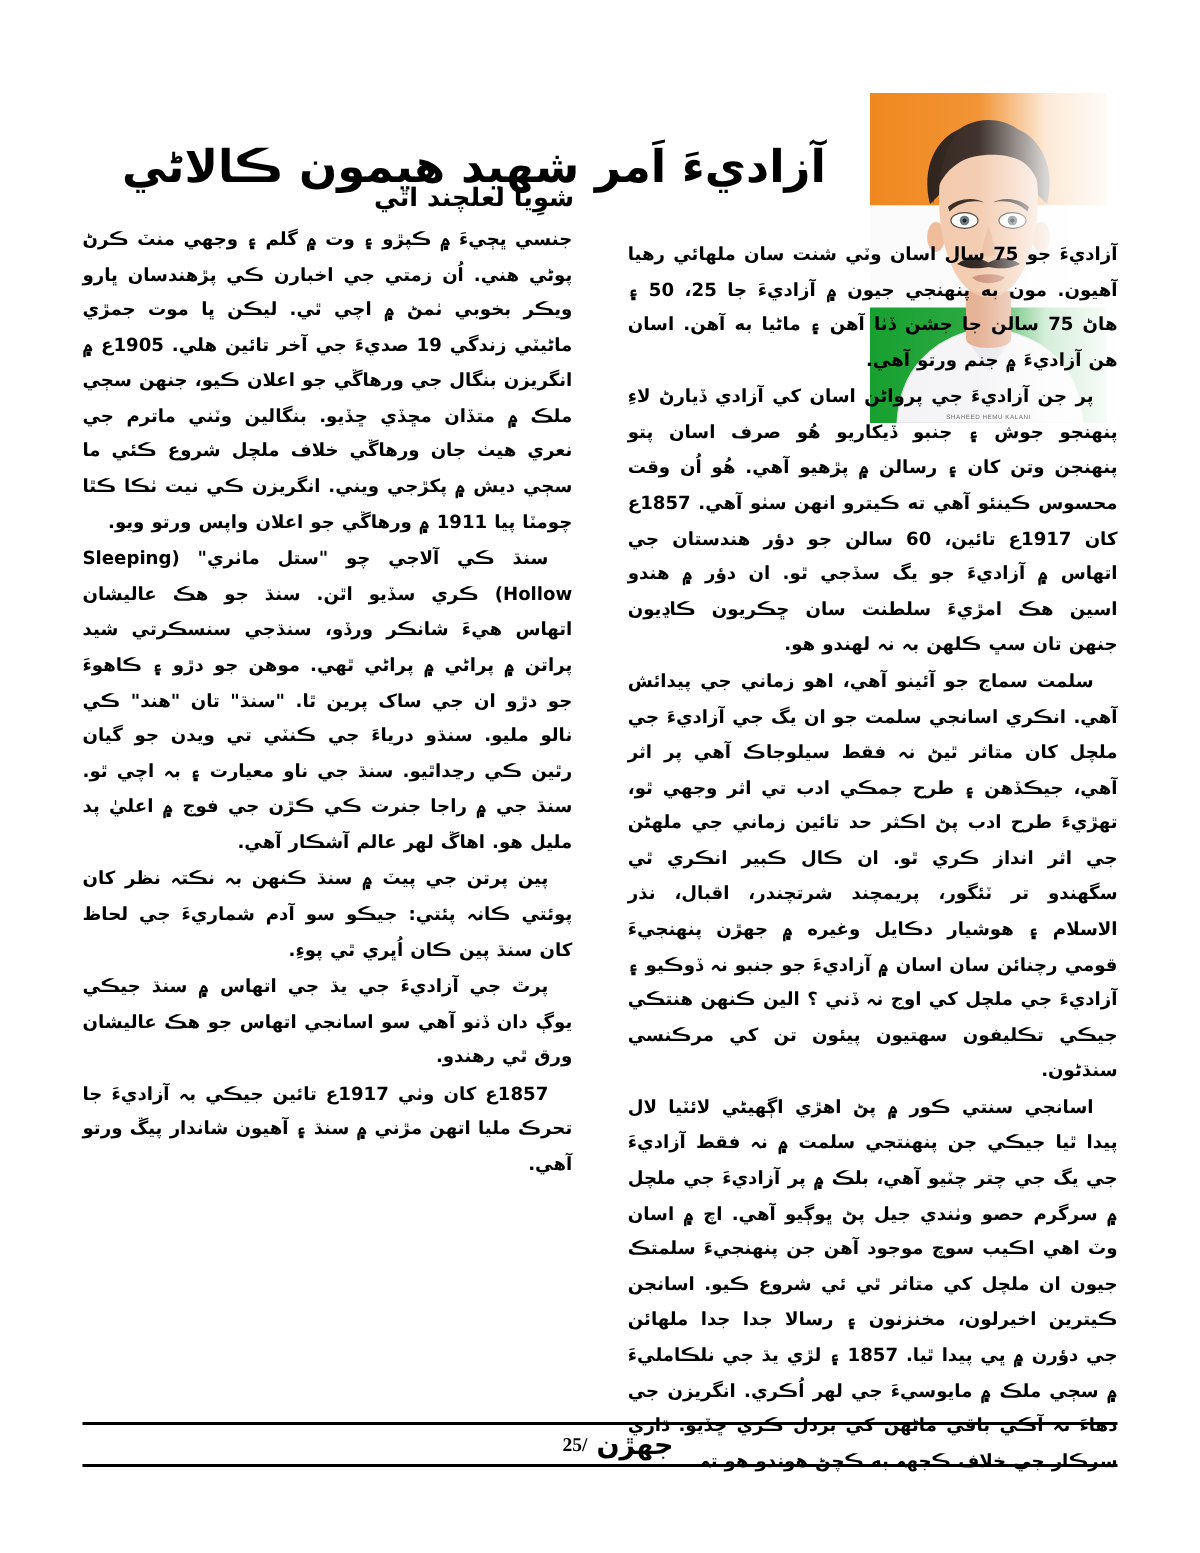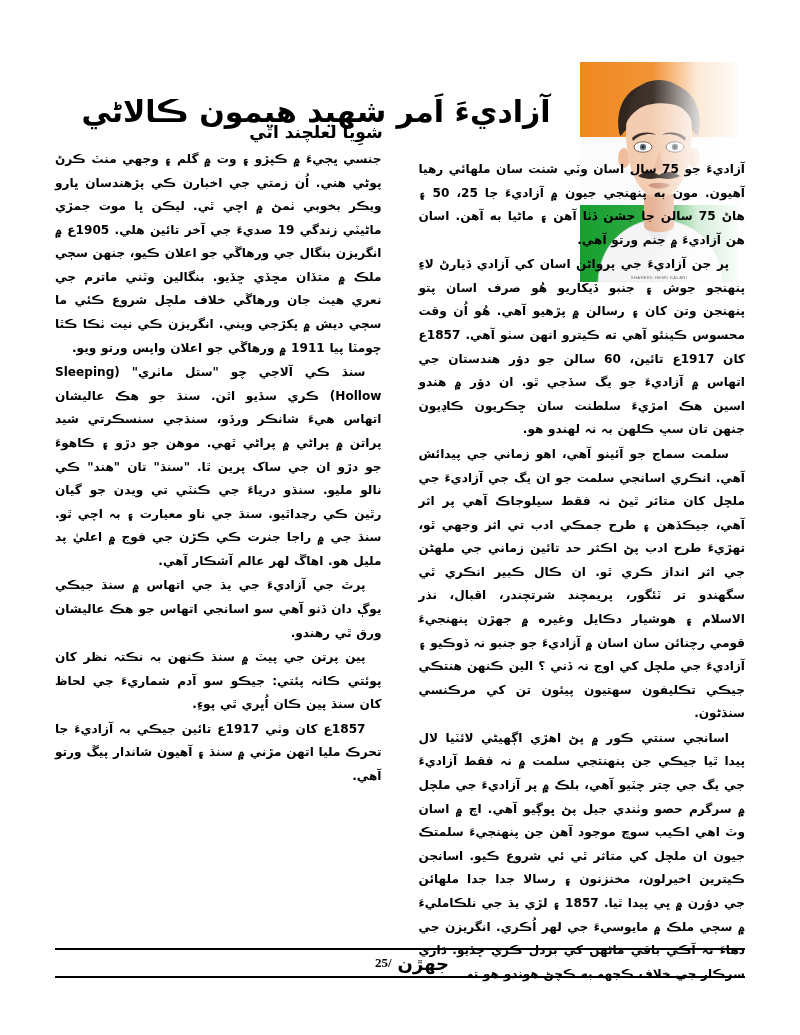--- a/index.html
+++ b/index.html
@@ -266,22 +266,22 @@
     <div class="col col-right">
       <p class="para first">آزاديءَ جو 75 سال اسان وٽي شنت سان ملهائي رهيا آهيون. مون به پنهنجي جيون ۾ آزاديءَ جا 25، 50 ۽ هاڻ 75 سالن جا جشن ڏٺا آهن ۽ ماڻيا به آهن. اسان هن آزاديءَ ۾ جنم ورتو آهي.</p>
       <p class="para">پر جن آزاديءَ جي پرواڻن اسان کي آزادي ڏيارڻ لاءِ پنهنجو جوش ۽ جنبو ڏيکاريو هُو صرف اسان پتو پنهنجن وتن کان ۽ رسالن ۾ پڙهيو آهي. هُو اُن وقت محسوس ڪينئو آهي ته ڪيترو انهن سٺو آهي. 1857ع کان 1917ع تائين، 60 سالن جو دؤر هندستان جي اتهاس ۾ آزاديءَ جو يگ سڏجي ٿو. ان دؤر ۾ هندو اسين هڪ امڙيءَ سلطنت سان ڇڪريون ڪاڍيون جنهن تان سڀ ڪلهن بہ نہ لهندو هو.</p>
       <p class="para">سلمت سماج جو آئينو آهي، اهو زماني جي پيدائش آهي. انڪري اسانجي سلمت جو ان يگ جي آزاديءَ جي ملچل کان متاثر ٿيڻ نہ فقط سيلوجاڪ آهي پر اثر آهي، جيڪڏهن ۽ طرح جمڪي ادب تي اثر وجهي ٿو، تهڙيءَ طرح ادب پڻ اڪثر حد تائين زماني جي ملهڻن جي اثر انداز ڪري ٿو. ان ڪال ڪبير انڪري ٿي سگهندو تر ٽئگور، پريمچند شرتچندر، اقبال، نذر الاسلام ۽ هوشيار دڪايل وغيره ۾ جهڙن پنهنجيءَ قومي رچنائن سان اسان ۾ آزاديءَ جو جنبو نہ ڏوڪيو ۽ آزاديءَ جي ملچل کي اوج نہ ڏني ؟ الين ڪنهن هنتڪي جيڪي تڪليفون سهتيون پيئون تن کي مرڪنسي سنڌڻون.</p>
       <p class="para">اسانجي سنتي ڪور ۾ پڻ اهڙي اڳهيڻي لائٽيا لال پيدا ٿيا جيڪي جن پنهنتجي سلمت ۾ نہ فقط آزاديءَ جي يگ جي چتر چٽيو آهي، بلڪ ۾ پر آزاديءَ جي ملچل ۾ سرگرم حصو وٺندي جيل پڻ ڀوڳيو آهي. اچ ۾ اسان وٽ اهي اڪيب سوچ موجود آهن جن پنهنجيءَ سلمتڪ جيون ان ملچل کي متاثر ٿي ئي شروع ڪيو. اسانجن ڪيترين اخيرلون، مخنزنون ۽ رسالا جدا جدا ملهائن جي دؤرن ۾ ڀي پيدا ٿيا. 1857 ۽ لڙي يڌ جي نلڪامليءَ ۾ سڄي ملڪ ۾ مايوسيءَ جي لهر اُڪري. انگريزن جي دهاءَ تہ آڪي باقي ماڻهن کي بزدل ڪري ڇڏيو. ڌاري سرڪار جي خلاف ڪجهہ به ڪچڻ هوندو هو تہ</p>
     </div>
 
     <div class="col col-left">
       <p class="para first">جنسي ڀڄيءَ ۾ ڪپڙو ۽ وت ۾ گلم ۽ وجهي منٽ ڪرڻ پوڻي هني. اُن زمتي جي اخبارن ڪي پڙهندسان ڀارو ويڪر بخوبي ٺمڻ ۾ اچي ٿي. ليڪن ڀا موت جمڙي ماڻيٽي زندگي 19 صديءَ جي آخر تائين هلي. 1905ع ۾ انگريزن بنگال جي ورهاڱي جو اعلان ڪيو، جنهن سڄي ملڪ ۾ متڏان مڇڏي ڇڏيو. بنگالين وٽني ماترم جي نعري هيٺ جان ورهاڱي خلاف ملچل شروع ڪئي ما سڄي ديش ۾ پکڙجي ويني. انگريزن ڪي نيت ٺڪا ڪٿا چومٽا پيا 1911 ۾ ورهاڱي جو اعلان واپس ورتو ويو.</p>
       <p class="para has-latin"><span>سنڌ ڪي آلاجي چو "ستل ماٺري" (Sleeping Hollow) ڪري سڏيو اٿن. سنڌ جو هڪ عاليشان اتهاس هيءَ شانڪر ورڏو، سنڌجي سنسڪرتي شيد پراتن ۾ پراڻي ۾ پراڻي ٿهي. موهن جو دڙو ۽ ڪاهوءَ جو دڙو ان جي ساک پرين ٿا. "سنڌ" تان "هند" ڪي نالو مليو. سنڌو درياءَ جي ڪنٽي تي ويدن جو گيان رٿين ڪي رڃداٿيو. سنڌ جي ناو معيارت ۽ بہ اچي ٿو. سنڌ جي ۾ راجا جنرت ڪي ڪڙن جي فوج ۾ اعليٰ پد مليل هو. اهاڱ لهر عالم آشڪار آهي.</span></p>
+      <p class="para">پين پرتن جي پيٽ ۾ سنڌ ڪنهن بہ نڪتہ نظر کان پوئتي ڪانہ پئتي: جيڪو سو آدم شماريءَ جي لحاظ کان سنڌ پين ڪان اُڀري ٿي پوءِ.</p>
       <p class="para">پرٿ جي آزاديءَ جي يڌ جي اتهاس ۾ سنڌ جيڪي يوڳ دان ڏنو آهي سو اسانجي اتهاس جو هڪ عاليشان ورق ٿي رهندو.</p>
-      <p class="para">پين پرتن جي پيٽ ۾ سنڌ ڪنهن بہ نڪتہ نظر کان پوئتي ڪانہ پئتي: جيڪو سو آدم شماريءَ جي لحاظ کان سنڌ پين ڪان اُڀري ٿي پوءِ.</p>
       <p class="para">1857ع کان وٺي 1917ع تائين جيڪي بہ آزاديءَ جا تحرڪ مليا اتهن مڙني ۾ سنڌ ۽ آهيون شاندار پيڱ ورتو آهي.</p>
     </div>
 
   </div>
 
   <div class="footer">
     <div class="rule rule-top"></div>
     <div class="footer-inner">
       <span class="footer-title">جهڙن</span>
       <span class="footer-page">25/</span>

